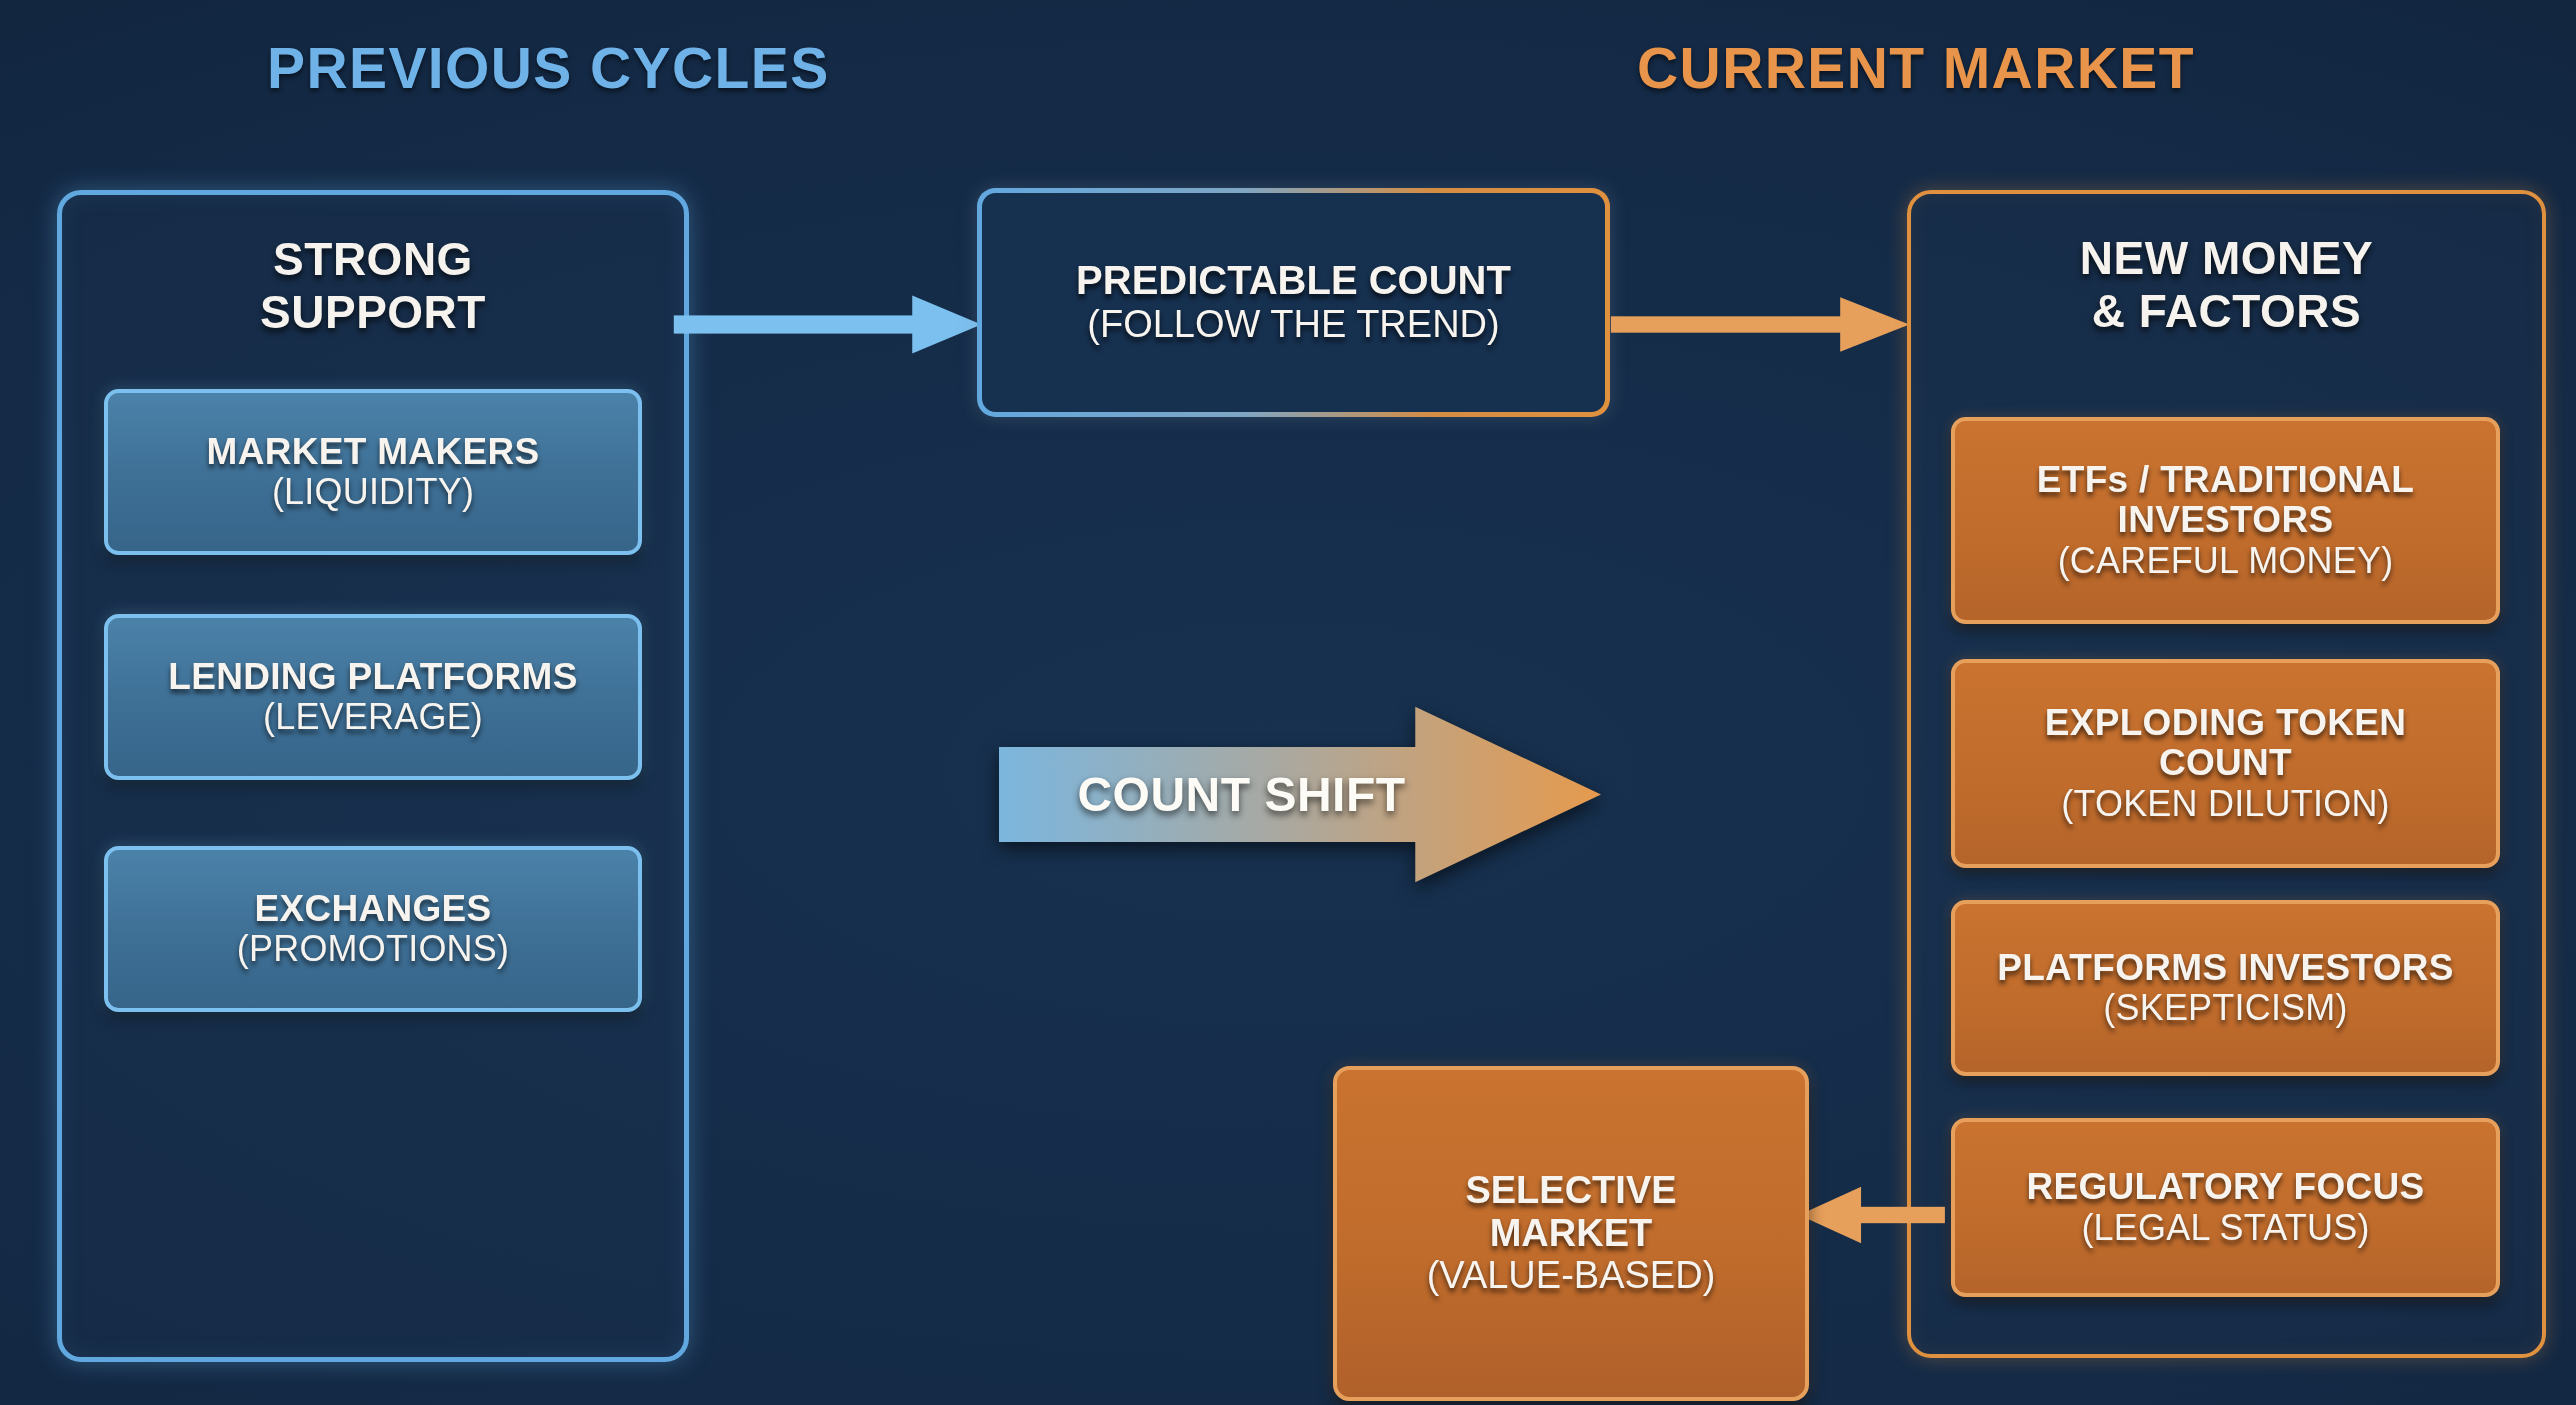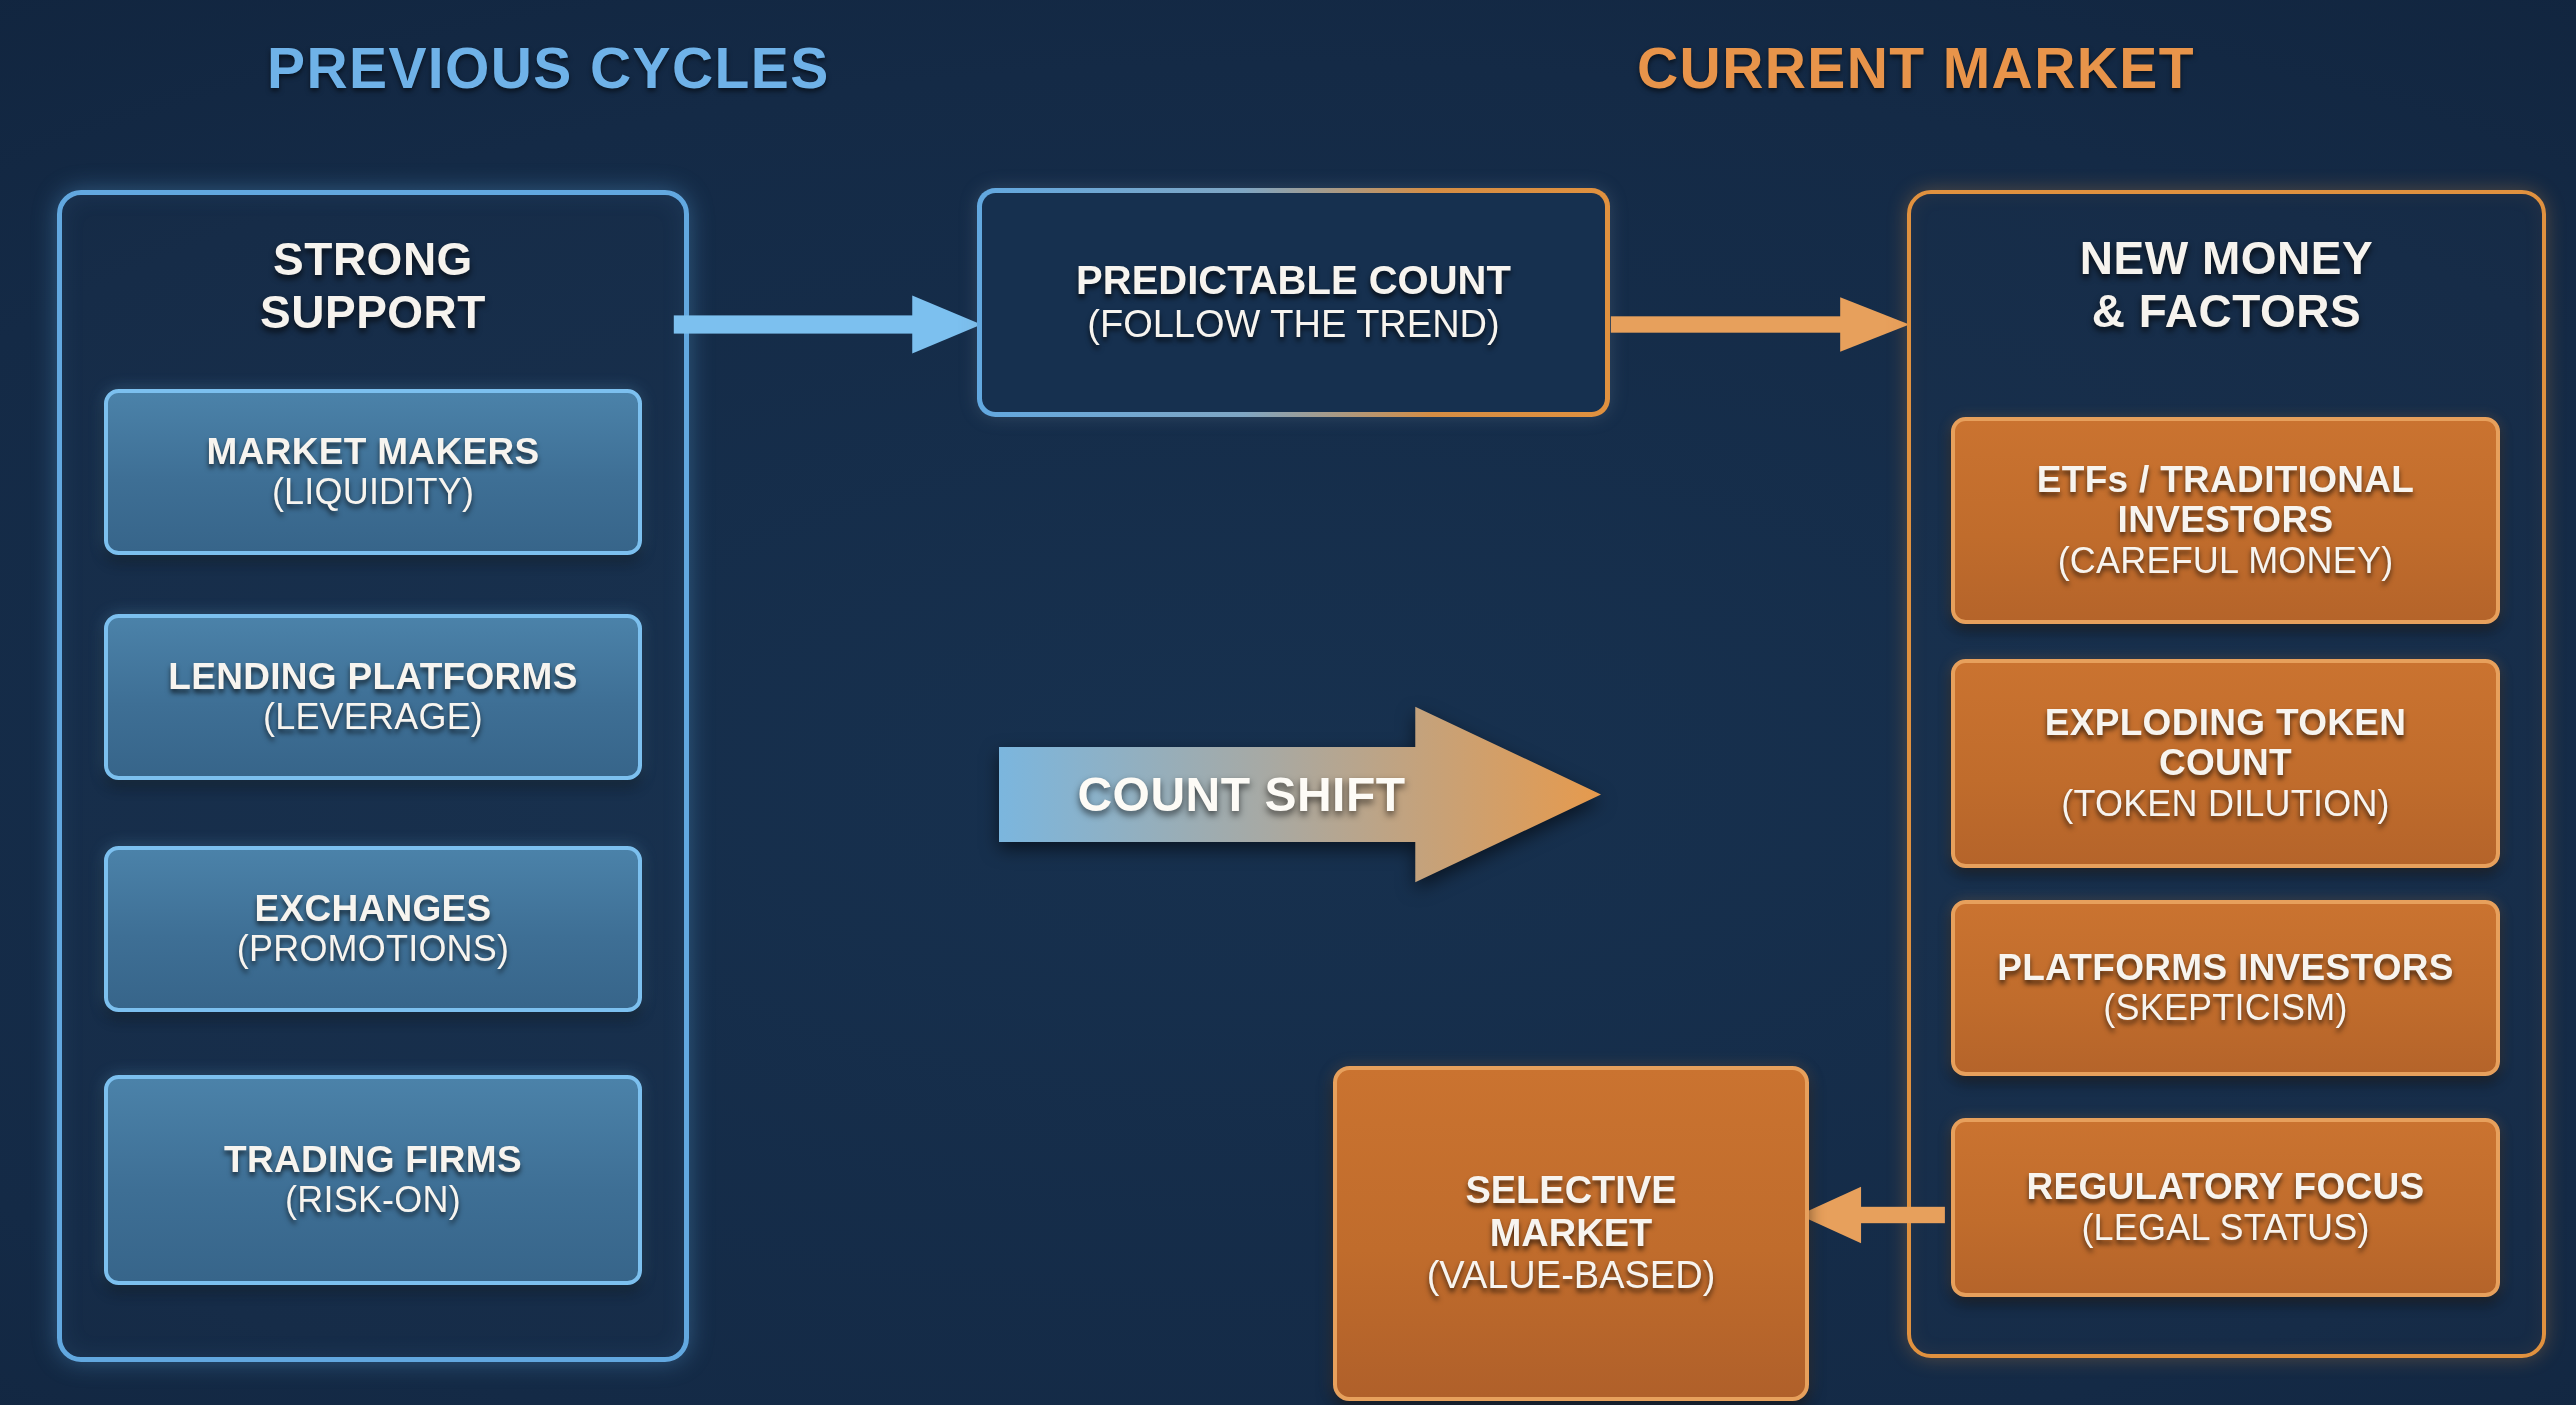--- a/index.html
+++ b/index.html
@@ -206,24 +206,20 @@
     <div class="card blue" style="top:419px; height:166px;">
       <div class="t1">LENDING PLATFORMS</div>
       <div class="t2">(LEVERAGE)</div>
     </div>
 
     <div class="card blue" style="top:651px; height:166px;">
       <div class="t1">EXCHANGES</div>
       <div class="t2">(PROMOTIONS)</div>
     </div>
 
-    <div class="card blue" style="top:880px; height:210px;">
-      <div class="t1">TRADING FIRMS</div>
-      <div class="t2">(RISK-ON)</div>
-    </div>
   </div>
 
   <div class="connector" style="left:673px; top:279px; width:311px; height:91px;">
     <svg width="311" height="91" viewBox="0 0 340 100">
       <g>
         <rect x="0" y="40" width="272" height="20" fill="#7cc0ef"></rect>
         <polygon points="262,18 338,50 262,82" fill="#7cc0ef"></polygon>
       </g>
     </svg>
   </div>

